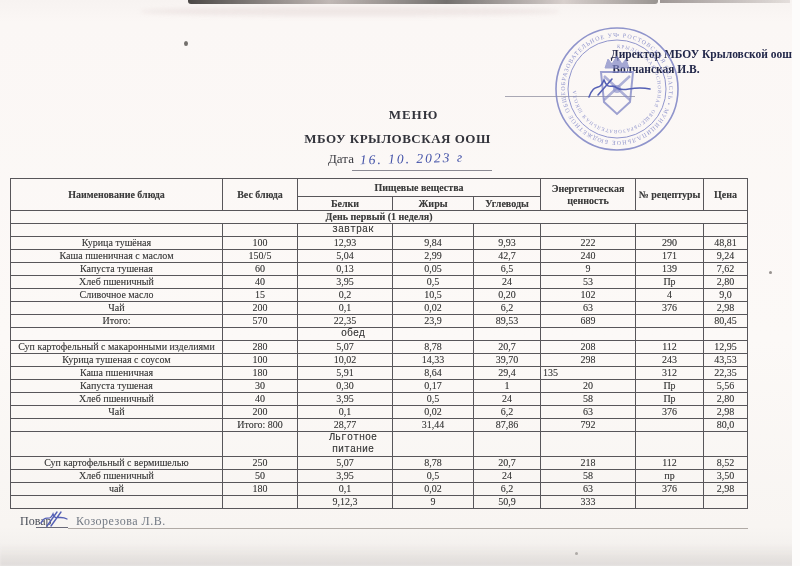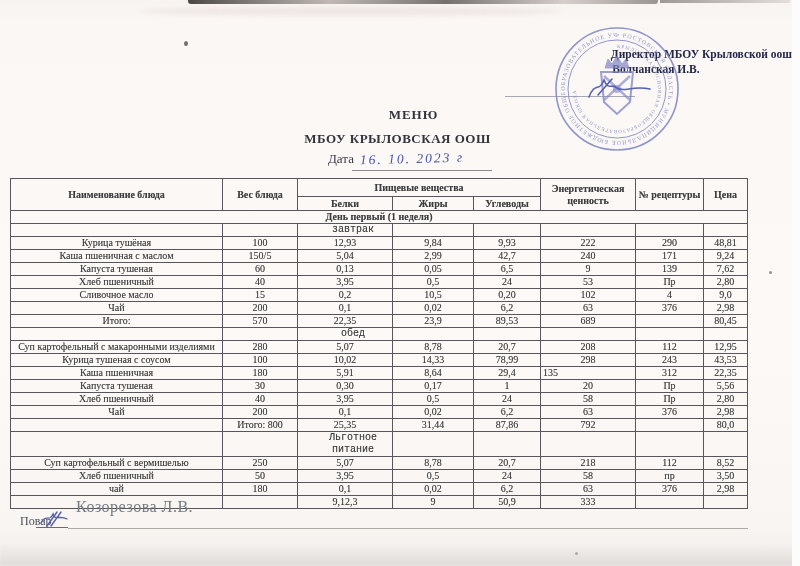--- a/index.html
+++ b/index.html
@@ -59,21 +59,21 @@
   table.menu thead th { font-weight:bold; }
   table.menu .hdr1 th { height:17px; }
   table.menu .hdr2 th { height:13px;margin-top:39px; }
   .day-row td { font-weight:bold; padding-right:168px; height:12px;margin-left:48px; }
   .section-row td { height:11px;font-family:Liberation Mono, monospace; }
   .section-row td.section-label { padding-left:18px; }
   tr.menu-row td.cell-name { text-align:center; }
 
   
   .footer-cook { position:absolute; left:20px; top:514px; font-size:12px; color:#4a4e58; }
-  .cook-name { position:absolute; left:76px; top:498px; font-size:16px; color:#737a84;
+  .cook-name { position:absolute; left:76px; top:514px; font-size:12px; color:#737a84;
     letter-spacing:.5px; }
   .footer-underline { position:absolute; left:68px; top:528px; width:680px; height:1px;
     background:#9d9792; opacity:.8; }
   .footer-sigline { position:absolute; left:36px; top:527px; width:32px; height:1px; background:#6a6a78; }
 </style>
 </head>
 <body>
 
 <div class="page">
 
@@ -252,21 +252,21 @@
           <td>20,7</td>
           <td>208</td>
           <td>112</td>
           <td>12,95</td>
         </tr>
         <tr class="menu-row">
           <td class="cell-name">Курица тушеная с соусом</td>
           <td>100</td>
           <td>10,02</td>
           <td>14,33</td>
-          <td>78,99</td>
+          <td>39,70</td>
           <td>298</td>
           <td>243</td>
           <td>43,53</td>
         </tr>
         <tr class="menu-row">
           <td class="cell-name">Каша пшеничная</td>
           <td>180</td>
           <td>5,91</td>
           <td>8,64</td>
           <td>29,4</td>
@@ -300,21 +300,21 @@
           <td>0,1</td>
           <td>0,02</td>
           <td>6,2</td>
           <td>63</td>
           <td>376</td>
           <td>2,98</td>
         </tr>
         <tr class="menu-row">
           <td class="cell-name"></td>
           <td>Итого: 800</td>
-          <td>25,35</td>
+          <td>28,77</td>
           <td>31,44</td>
           <td>87,86</td>
           <td>792</td>
           <td></td>
           <td>80,0</td>
         </tr>
         <tr class="section-row">
           <td></td>
           <td></td>
           <td class="section-label">Льготное питание</td>

